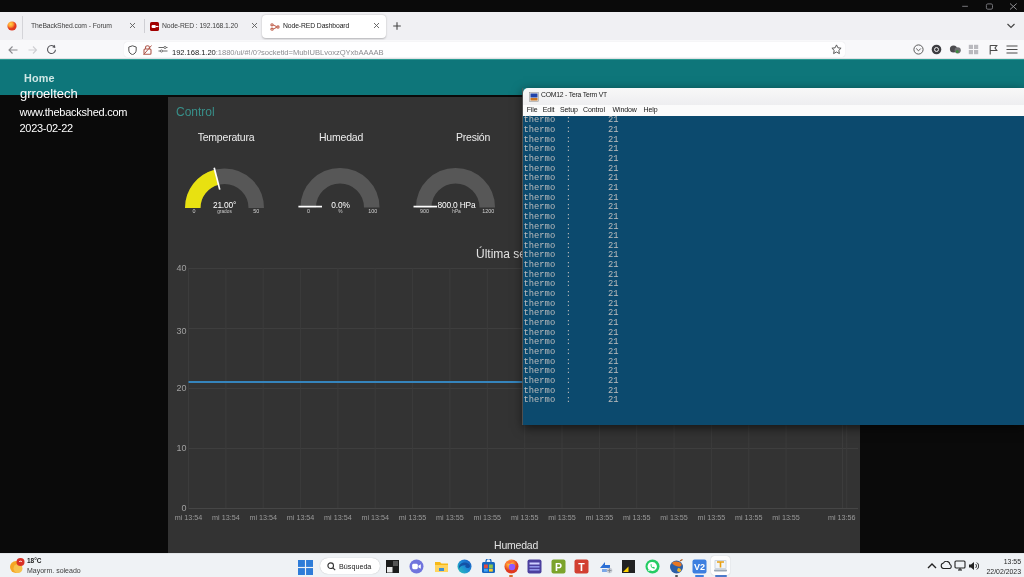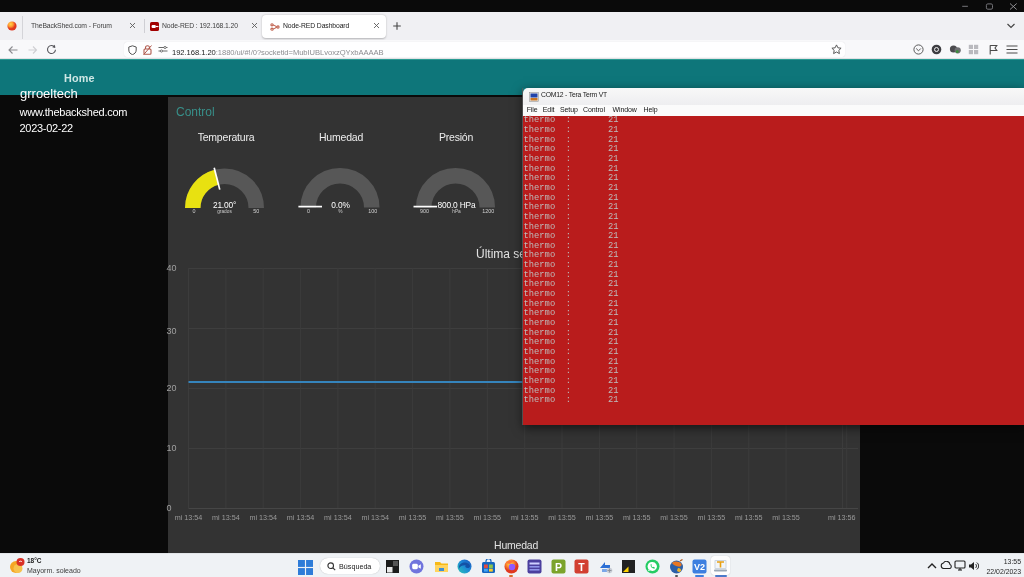--- a/index.html
+++ b/index.html
@@ -9,36 +9,36 @@
 #menubar span{position:absolute;top:1.5px;}
 #tabbar{position:absolute;left:0;top:12px;width:1024px;height:28px;background:#f0f0f3;}
 .tabtxt{position:absolute;top:9.5px;font-size:6.8px;letter-spacing:-0.1px;color:#3d3d3d;white-space:nowrap;}
 .tabsep{position:absolute;top:7px;width:1px;height:14px;background:#cfcfd4;}
 #activetab{position:absolute;left:262px;top:2.5px;width:124px;height:23.5px;background:#fff;border-radius:4px;box-shadow:0 0.5px 2px rgba(0,0,0,.25);}
 #navbar{position:absolute;left:0;top:40px;width:1024px;height:18px;background:#f8f8fa;border-bottom:1px solid #e1e1e4;}
 #urlbar{position:absolute;left:124px;top:1.5px;width:721px;height:15px;background:#fefeff;border-radius:3px;box-shadow:0 0 1px rgba(0,0,0,.15);}
 
 #page{position:absolute;left:0;top:59px;width:1024px;height:494px;background:#0a0a0a;}
 #hdr{position:absolute;left:0;top:0;width:1024px;height:35.5px;background:#0e767a;border-top:1.5px solid #2a9b93;box-sizing:border-box;}
-#hdr .t{position:absolute;left:24px;top:11.5px;font-size:10.8px;font-weight:bold;color:#cfe7e5;letter-spacing:.2px;margin-left:40px;}
+#hdr .t{position:absolute;left:24px;top:11.5px;font-size:10.8px;font-weight:bold;color:#cfe7e5;letter-spacing:.2px;}
 #card{position:absolute;left:168px;top:38px;width:692px;height:456px;background:#333333;}
 .wm{position:absolute;color:#fff;white-space:nowrap;z-index:5;}
 .gtitle{position:absolute;top:34px;font-size:10.5px;letter-spacing:-0.2px;color:#ededed;text-align:center;width:120px;}
 .gval{position:absolute;font-weight:normal;color:#fff;font-size:8.4px;letter-spacing:-0.2px;text-align:center;width:80px;}
 .gunit{position:absolute;font-size:4.8px;color:#c9c9c9;text-align:center;width:80px;}
 .gscale{position:absolute;font-size:5.4px;color:#d2d2d2;text-align:center;width:30px;}
 .ctitle{position:absolute;font-size:12.5px;color:#e3e3e3;white-space:nowrap;}
 .xlab{position:absolute;top:415.5px;font-size:7.2px;color:#9b9b9b;width:40px;text-align:center;white-space:nowrap;}
-.ylab{position:absolute;font-size:9px;color:#a0a0a0;width:20px;text-align:left;}
+.ylab{position:absolute;font-size:9px;color:#a0a0a0;width:20px;text-align:right;}
 
 #term{position:absolute;left:523px;top:88px;width:501px;height:337px;z-index:10;box-shadow:-1px 0 0 rgba(90,90,90,.8),0 3px 10px rgba(0,0,0,.6);}
 #termtitle{position:absolute;left:0;top:0;width:100%;height:17px;background:linear-gradient(#f8f8f8,#eeeef0);border-radius:5px 0 0 0;}
 #termmenu{position:absolute;left:0;top:17px;width:100%;height:10.5px;background:#fbfbfb;font-size:7px;letter-spacing:-0.1px;color:#151515;}
 #termmenu span{position:absolute;top:1px;}
-#termbody{position:absolute;left:0;top:27.5px;width:100%;height:309.5px;background:#b91c1c;}
+#termbody{position:absolute;left:0;top:27.5px;width:100%;height:309.5px;background:#0c4a6e;}
 #termbody pre{margin:0;padding:0.8px 0 0 0.5px;font-family:"Liberation Mono",monospace;font-size:8.8px;line-height:9.66px;color:#bdbdbd;}
 
 #taskbar{position:absolute;left:0;top:553px;width:1024px;height:24px;background:#eff2f5;border-top:1px solid rgba(0,0,0,.05);box-sizing:border-box;z-index:20;}
 .tbico{position:absolute;top:5px;width:15px;height:15px;}
 .tray{position:absolute;color:#1f1f1f;font-size:6.9px;text-align:right;white-space:nowrap;}
 </style></head>
 <body>
 <div id="screen">
 
   <svg class="abs" style="left:956px;top:0;z-index:3" width="66" height="12" viewBox="0 0 66 12">
@@ -178,21 +178,21 @@
         <path d="M20.5 411.5 H690" stroke="#464646" stroke-width="1"></path>
         <g stroke="#3c3c3c" stroke-width="1">
           <path d="M20.5 171 V411 M57.9 171 V411 M95.2 171 V411 M132.6 171 V411 M169.9 171 V411 M207.2 171 V411 M244.6 171 V411 M281.9 171 V411 M319.3 171 V411 M356.7 171 V411 M394 171 V411 M431.4 171 V411 M468.7 171 V411 M506.1 171 V411 M543.4 171 V411 M580.8 171 V411 M618.1 171 V411 M674.5 171 V411 M678.7 171 V411"></path>
         </g>
 
         <path d="M20.5 285 H690" stroke="#3584bc" stroke-width="1.8"></path>
       </svg>
 
       <div class="gtitle" style="left:-2px">Temperatura</div>
       <div class="gtitle" style="left:113px">Humedad</div>
-      <div class="gtitle" style="left:228px">Presión</div>
+      <div class="gtitle" style="left:245px">Presión</div>
 
       <div class="gval" style="left:16.5px;top:102.5px">21.00°</div>
       <div class="gval" style="left:132.5px;top:102.5px">0.0%</div>
       <div class="gval" style="left:248.5px;top:102.5px">800.0 HPa</div>
       <div class="gunit" style="left:16.5px;top:111.5px">grados</div>
       <div class="gunit" style="left:132.5px;top:111.5px">%</div>
       <div class="gunit" style="left:248.5px;top:111.5px">hPa</div>
 
       <div class="gscale" style="left:11px;top:111px">0</div>
       <div class="gscale" style="left:73.3px;top:111px">50</div>

